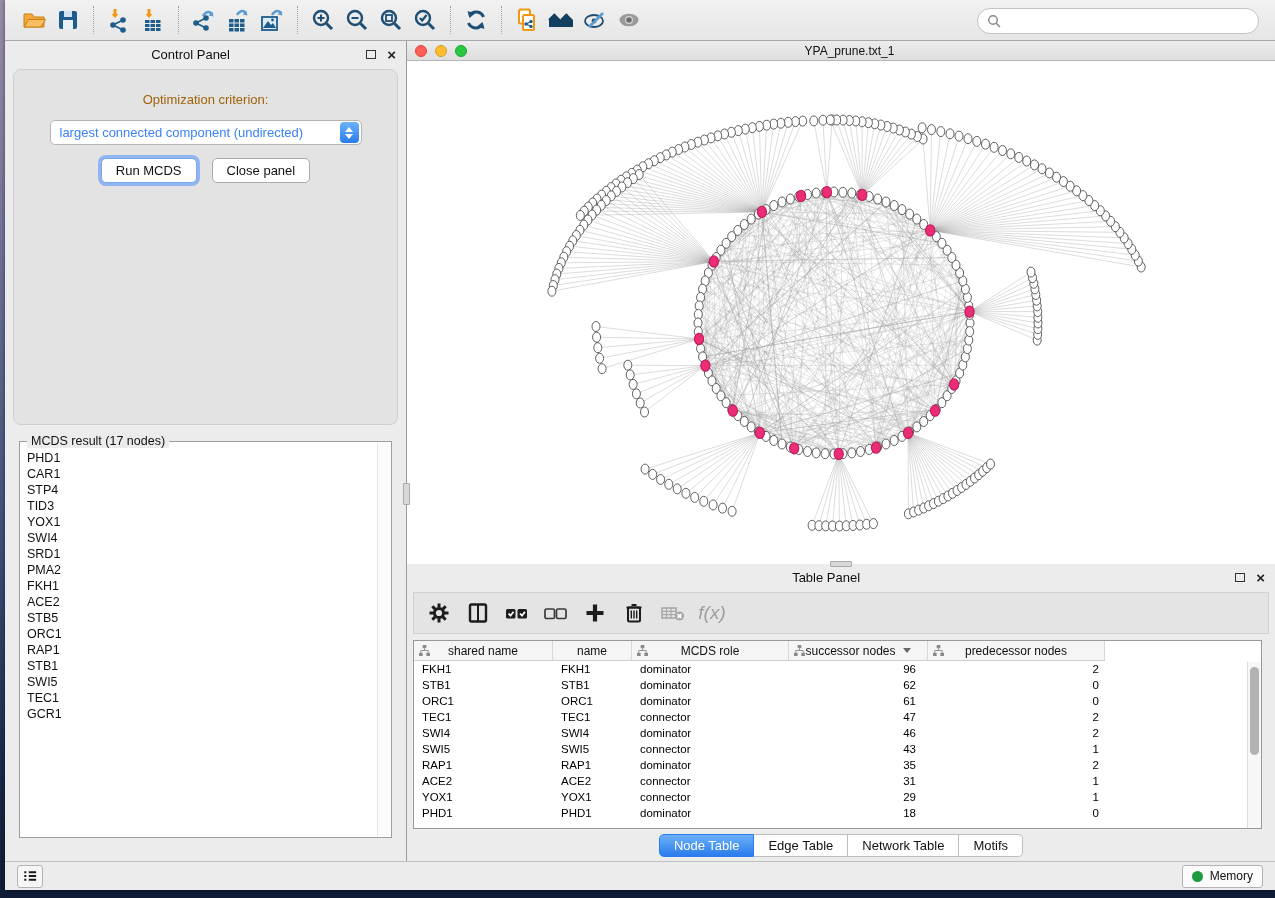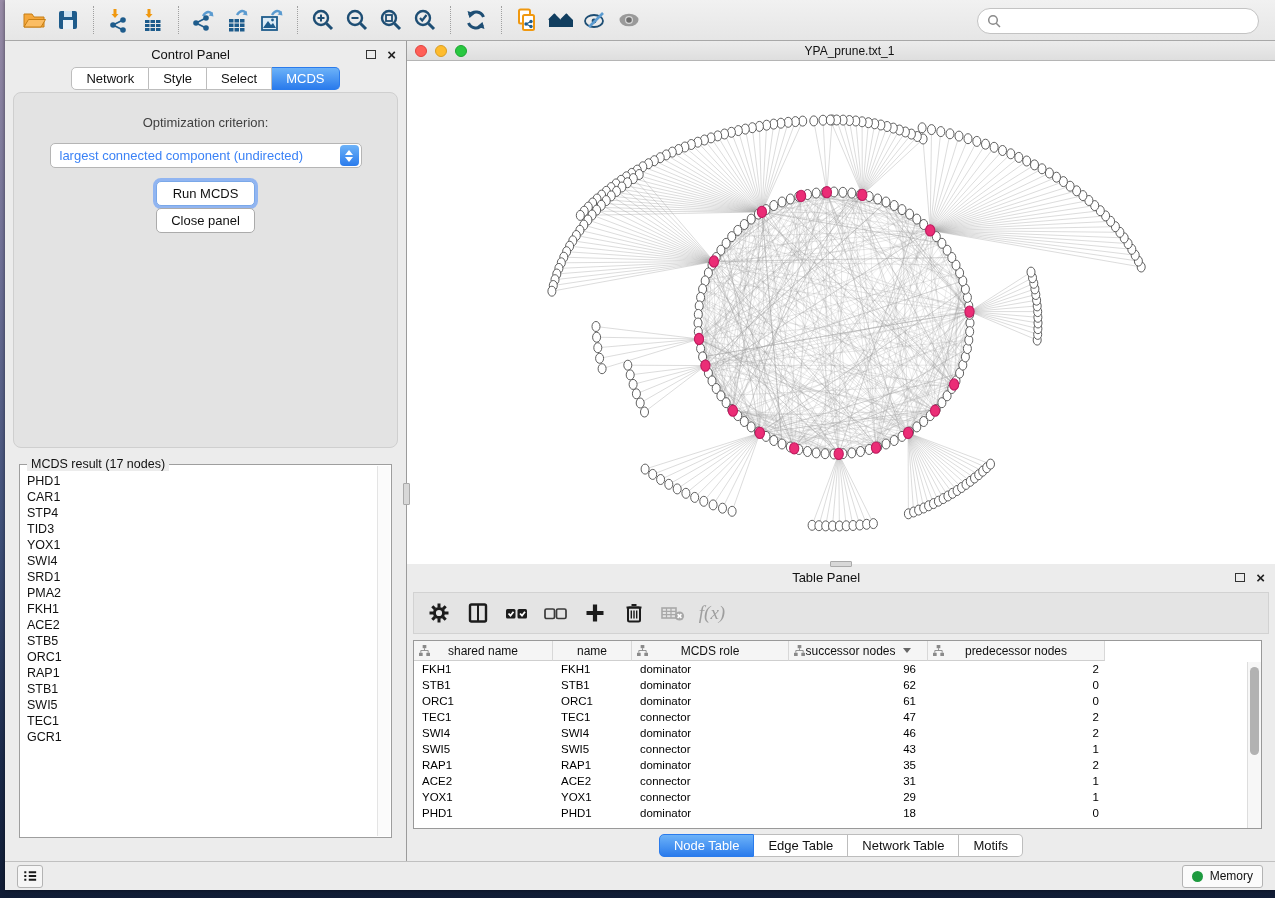--- a/index.html
+++ b/index.html
@@ -30,29 +30,29 @@
   .panel-head .ttl { flex:1;text-align:center; }
   .float-ic { width:10px; height:9px; border:1.5px solid #333; display:inline-block; margin-right:11px; }
   .close-ic { font-size:15px; font-weight:bold; color:#222; line-height:1; }
   .seg { display:flex; justify-content:center; position:relative; z-index:2; }
   .seg-item { background:#fff; border:1px solid #bdbdbd; border-left:none; padding:3px 14px; font-size:13px; color:#111; }
   .seg-item:first-child { border-left:1px solid #bdbdbd; border-radius:5px 0 0 5px; }
   .seg-item:last-child { border-radius:0 5px 5px 0; }
   .seg-item.sel { background:linear-gradient(#6cb2f8,#2a7bec); border-color:#2a7bec; color:#fff; }
   .ctl-box { margin:2px 8px 0 8px; height:356px; background:#e3e3e3; border:1px solid #cfcfcf; border-radius:8px;
              display:flex; flex-direction:column; align-items:center; flex:0 0 auto; }
-  .opt-label { margin-top:22px; font-size:13px; color:#404040; }
+  .opt-label { margin-top:22px; font-size:13px; color:#a16207; }
   .dropdown { margin-top:13px; width:312px; height:25px; background:#fff; border:1px solid #b5b5b5; border-radius:5px;
               display:flex; align-items:center; position:relative; }
   .dropdown .val { flex:1; font-size:13px; padding-left:9px; color:#3b82f6; white-space:nowrap; }
   .dd-step { width:19px; height:21px; margin-right:2px; border-radius:4px; background:linear-gradient(#6cb2f8,#2a7bec);
              display:flex; flex-direction:column; align-items:center; justify-content:center; gap:2px; }
   .tri-up { width:0; height:0; border-left:4px solid transparent; border-right:4px solid transparent; border-bottom:5px solid #fff; }
   .tri-dn { width:0; height:0; border-left:4px solid transparent; border-right:4px solid transparent; border-top:5px solid #fff; }
-  .btn-row { margin-top:13px; display:flex; gap:2px;flex-direction:column; }
+  .btn-row { margin-top:13px; display:flex; gap:15px; }
   .pbtn { background:#fff; border:1px solid #ababab; border-radius:5px; font-size:13px; padding:4px 14px; color:#111; }
   .pbtn.focus { box-shadow:0 0 0 3px rgba(90,150,250,.6); border-color:#7aa8e8; }
   .result-box { margin:16px 14px 23px 14px; flex:1; border:1px solid #9e9e9e; background:#fff; position:relative; min-height:0; }
   .result-title { position:absolute; top:-8px; left:7px; background:#ececec; padding:0 4px; font-size:12.5px; color:#111; }
   .mcds-list { position:absolute; inset:1px 14px 1px 1px; overflow:hidden; padding:7px 0 0 6px; }
   .mcds-item { font-size:12.5px; line-height:16px; color:#111; }
   .vtrack { position:absolute; top:1px; bottom:1px; right:1px; width:13px; background:#fbfbfb; border-left:1px solid #e4e4e4; }
   .split-handle-v { position:absolute; right:-4px; top:442px; width:7px; height:22px; background:#d8d8d8;
                     border:1px solid #aaa; z-index:5; border-radius:1px; }
 
@@ -67,21 +67,21 @@
   .net-canvas { flex:1; background:#fff; position:relative; overflow:hidden; }
   .net-canvas svg { display:block; }
 
   
   .tpanel { flex:1; background:#ececec; display:flex; flex-direction:column; position:relative; min-height:0; }
   .split-handle-h { position:absolute; top:-3px; left:50%; margin-left:-11px; width:22px; height:6px;
                     background:#d8d8d8; border:1px solid #aaa; z-index:5; border-radius:1px; }
   .tp-toolbar { margin:2px 6px 0 6px; height:42px; background:#e4e4e4; border:1px solid #d2d2d2;
                 display:flex; align-items:center; gap:9px; padding-left:10px; flex:0 0 auto; }
   .tp-ic { width:30px; height:30px; display:flex; align-items:center; justify-content:center; }
-  .fx { font-family:Liberation Serif, serif; font-style:italic; font-size:19px; color:#9e9e9e; }
+  .fx { font-family:Liberation Sans, sans-serif; font-style:italic; font-size:19px; color:#9e9e9e; }
   .tblwrap { margin:6px 13px 0 6px; background:#fff; border:1px solid #999; flex:1; position:relative; overflow:hidden; min-height:0; }
   .tgrid { display:grid; grid-template-columns:139px 79px 157px 139px 177px 1fr; }
   .th { background:#f5f5f5; border-right:1px solid #d8d8d8; border-bottom:1px solid #cfcfcf; height:20px;
         display:flex; align-items:center; justify-content:center; gap:5px; font-size:12px; color:#111; position:relative; }
   .th .hier { display:flex; position:absolute; left:5px; }
   .sortchev { width:0; height:0; border-left:4px solid transparent; border-right:4px solid transparent; border-top:5px solid #666; margin-left:2px; }
   .tr { display:contents; }
   .td { height:16px; font-size:11.5px; color:#000; display:flex; align-items:center; background:#fff; }
   .td.l { padding-left:8px; }
   .td.r { justify-content:flex-end; }
@@ -263,26 +263,20 @@
   </div>
 
   <div class="main">
 
     <div class="ctl">
       <div class="panel-head">
         <span class="ttl">Control Panel</span>
         <span class="float-ic"></span>
         <span class="close-ic">×</span>
       </div>
-      <div class="seg" id="ctl-tabs">
-          <div class="seg-item">Network</div>
-          <div class="seg-item">Style</div>
-          <div class="seg-item">Select</div>
-          <div class="seg-item sel">MCDS</div>
-        </div>
       <div class="ctl-box">
         <div class="opt-label">Optimization criterion:</div>
         <div class="dropdown">
           <span class="val">largest connected component (undirected)</span>
           <span class="dd-step">
               <span class="tri-up"></span>
               <span class="tri-dn"></span>
             </span>
         </div>
         <div class="btn-row">

